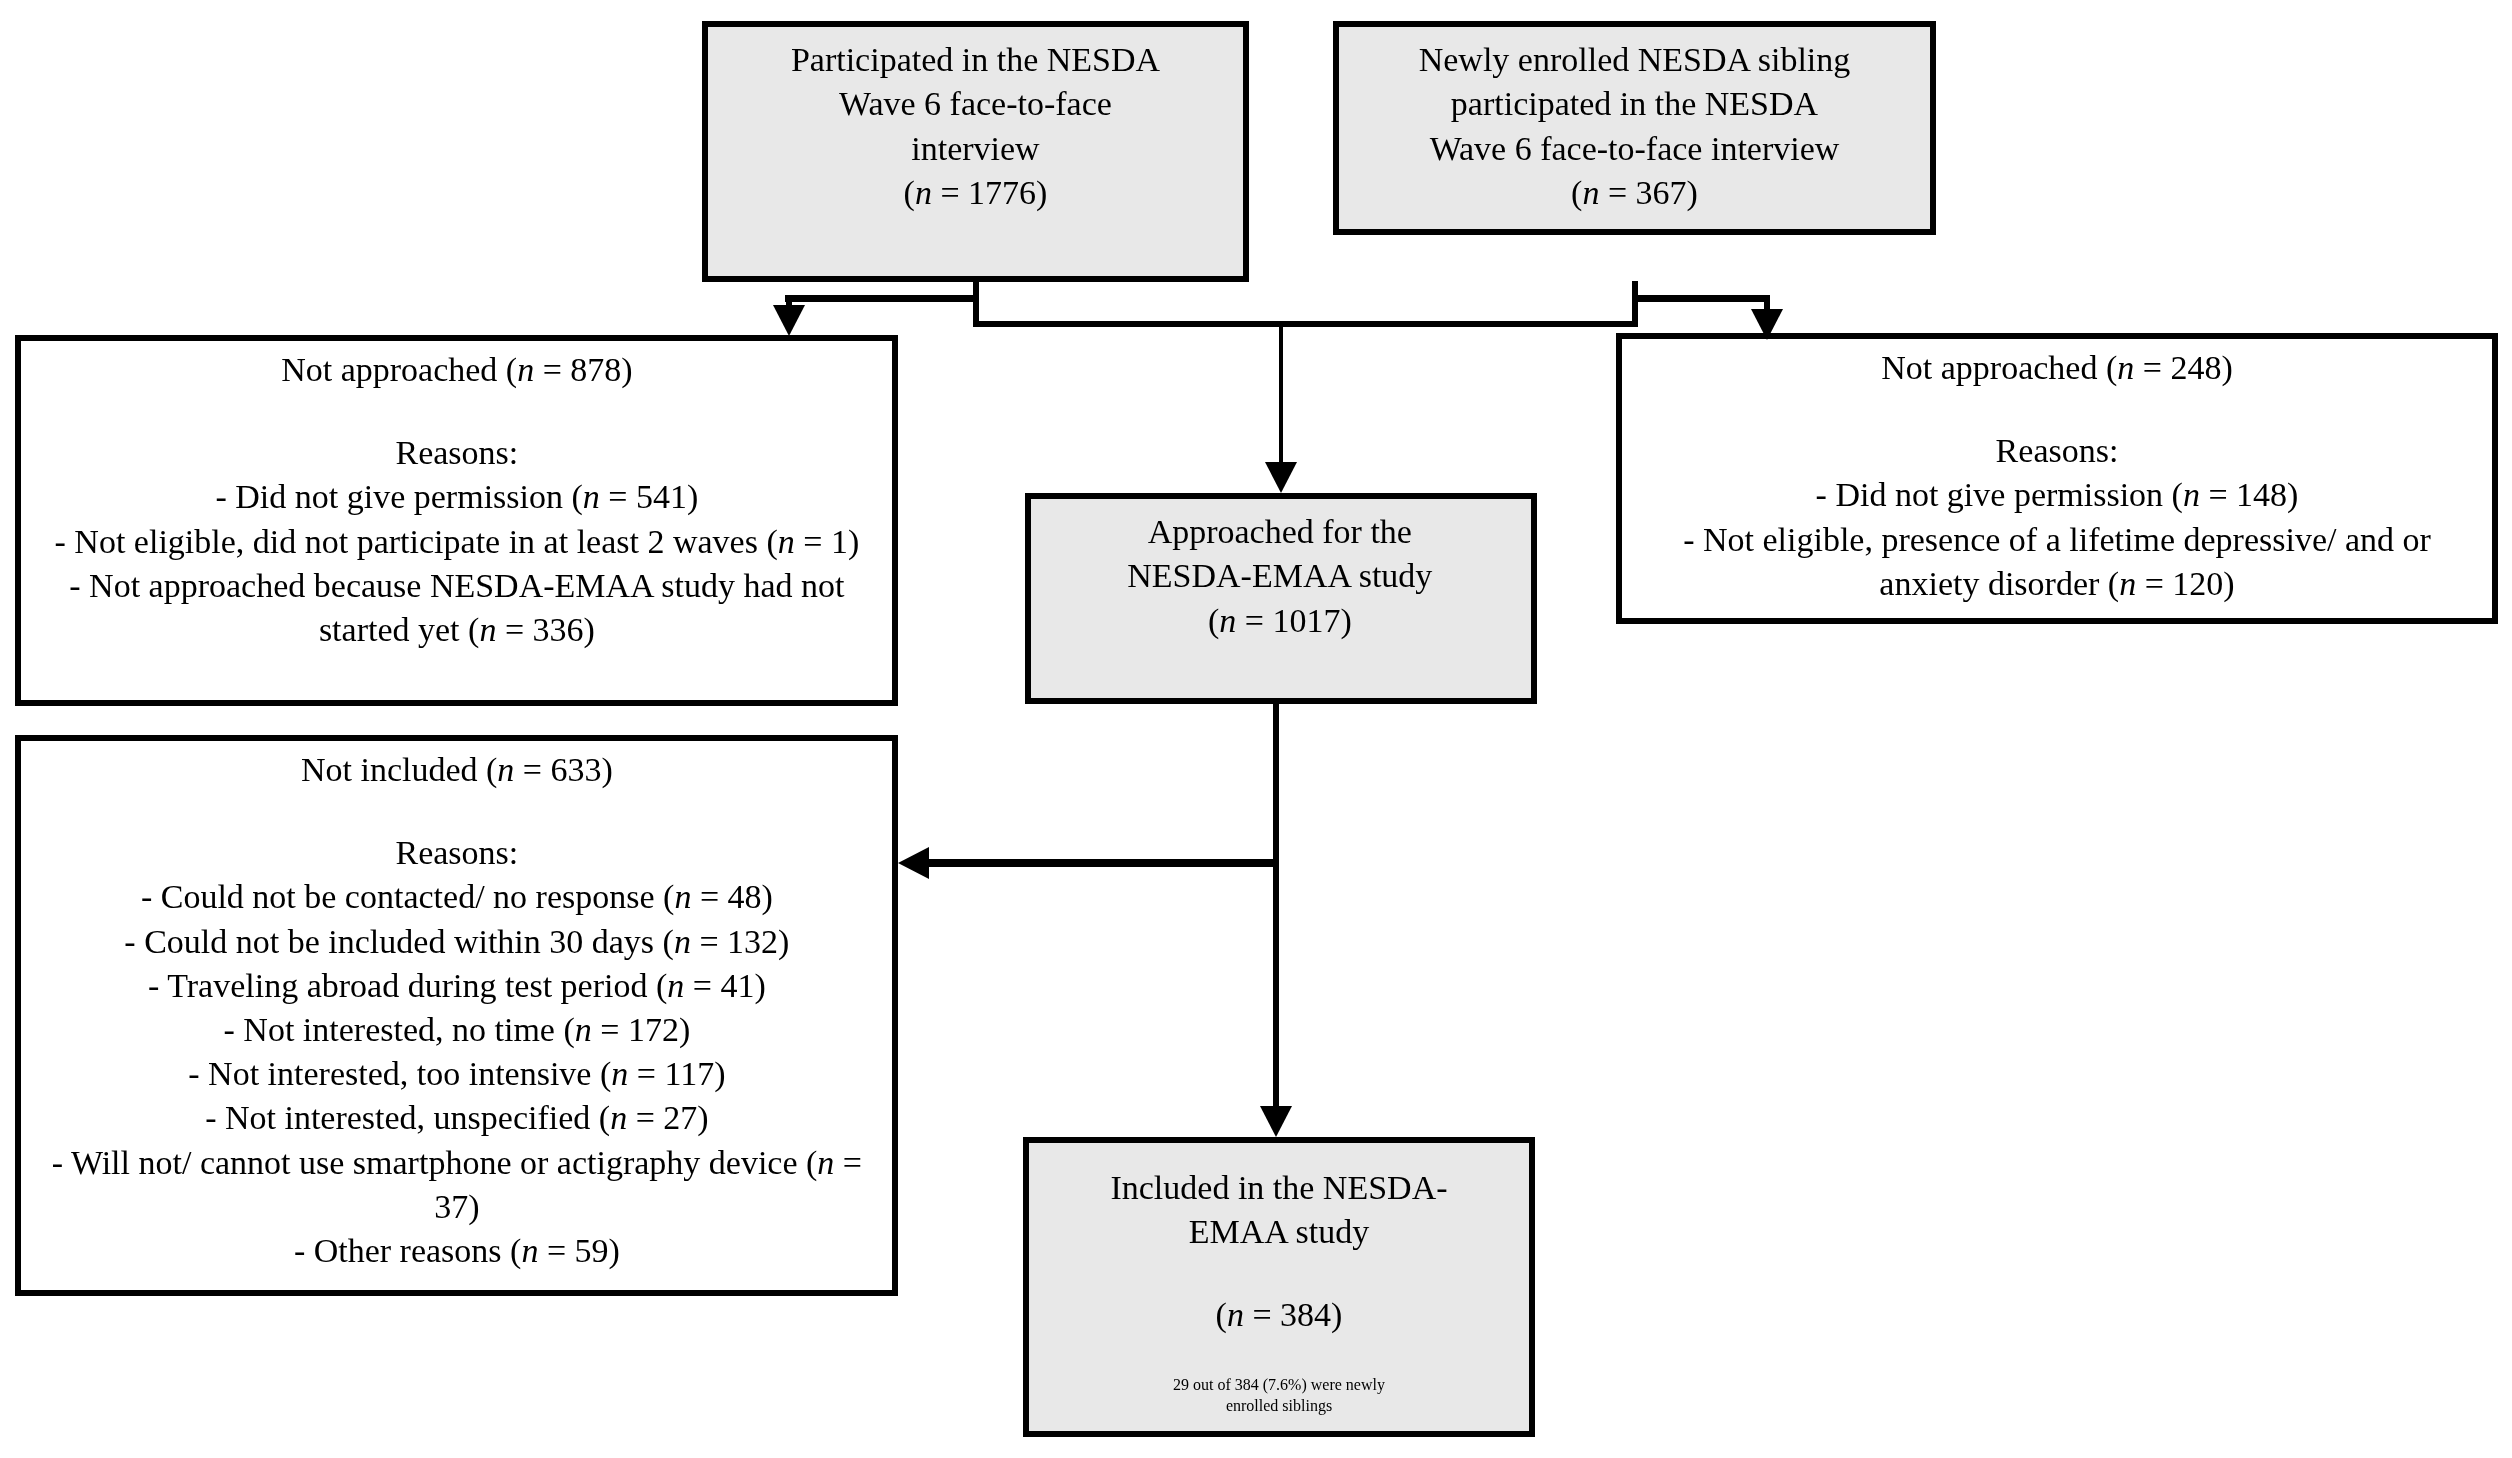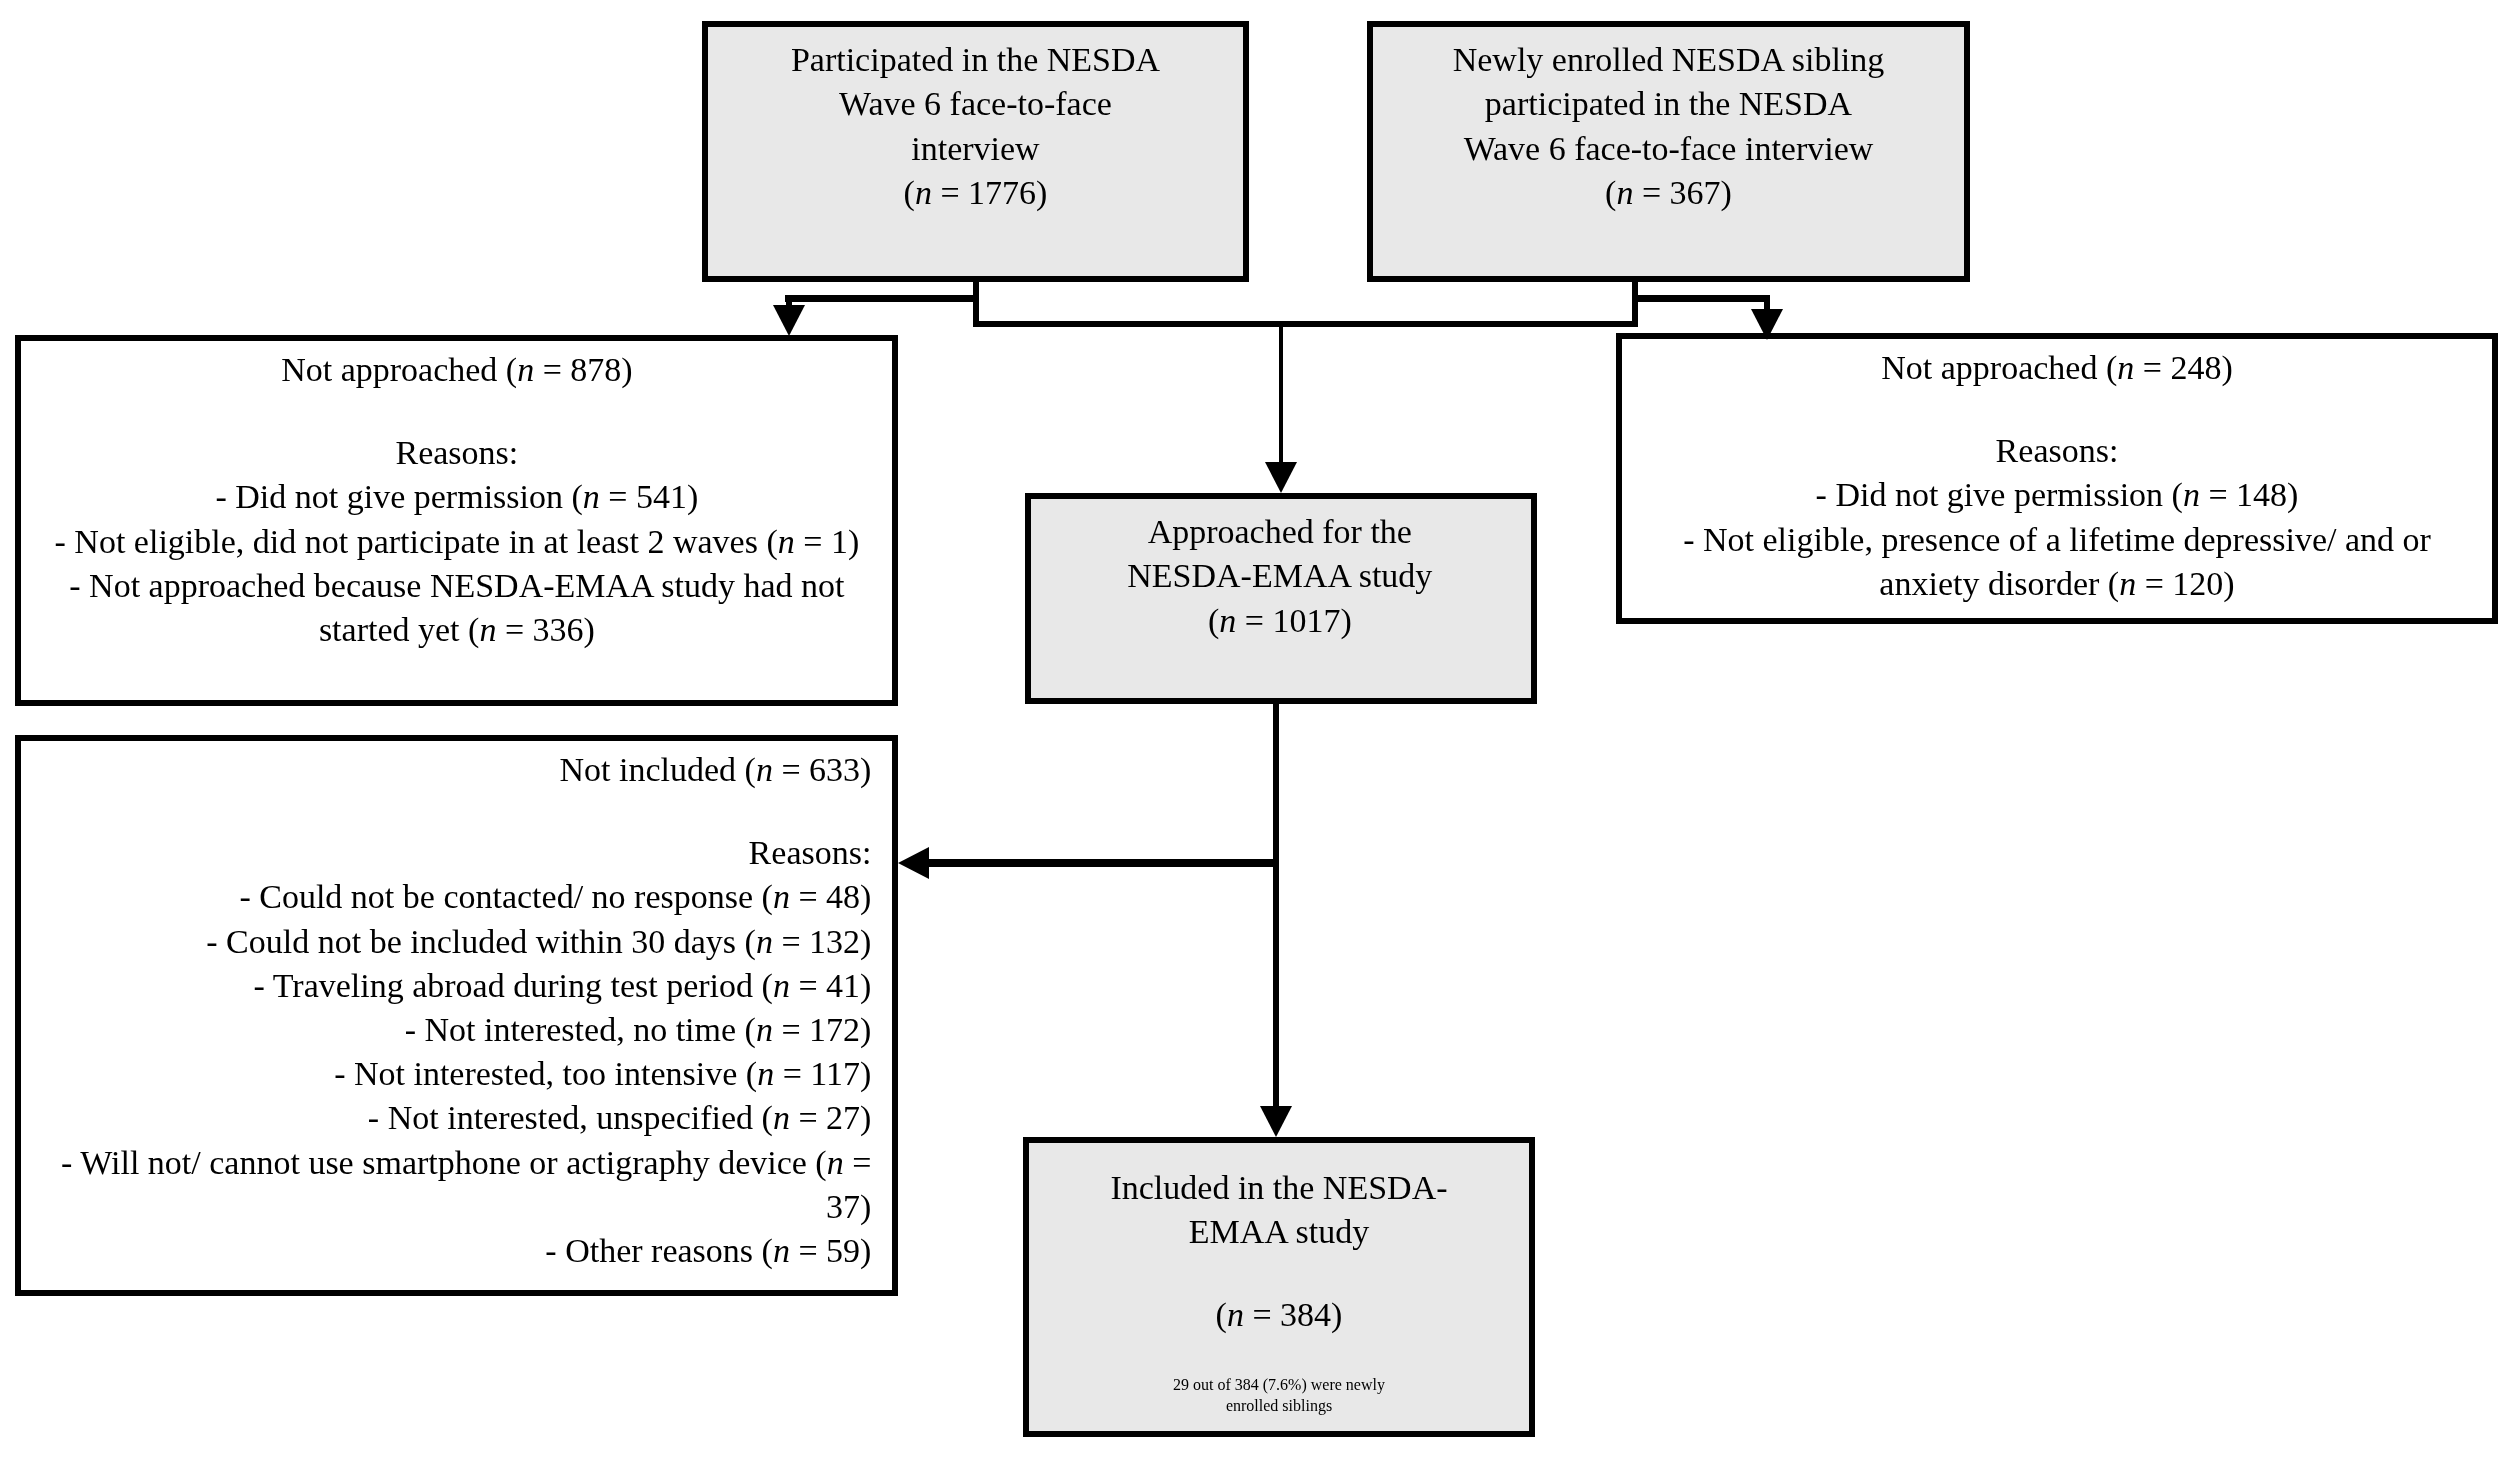--- a/index.html
+++ b/index.html
@@ -48,21 +48,21 @@
 </head>
 <body>
 
 <div class="stage">
 
   <div class="box gray col" style="left:702px;top:21px;width:547px;height:261px;">
     <div>Participated in the NESDA<br>Wave 6 face-to-face<br>interview</div>
     <div>(<i>n</i> = 1776)</div>
   </div>
 
-  <div class="box gray col" style="left:1333px;top:21px;width:603px;height:261px;margin-left:34px;">
+  <div class="box gray col" style="left:1333px;top:21px;width:603px;height:214px;">
     <div>Newly enrolled NESDA sibling<br>participated in the NESDA<br>Wave 6 face-to-face interview</div>
     <div>(<i>n</i> = 367)</div>
   </div>
 
   <div class="box white rbox" style="left:15.4px;top:335px;width:883px;height:371px;">
     <div class="bheader">Not approached (<i>n</i> = 878)</div>
     <div>Reasons:</div>
     <div>
         <div class="reason">- Did not give permission (<i>n</i> = 541)</div>
         <div class="reason">- Not eligible, did not participate in at least 2 waves (<i>n</i> = 1)</div>
@@ -77,21 +77,21 @@
         <div class="reason">- Did not give permission (<i>n</i> = 148)</div>
         <div class="reason">- Not eligible, presence of a lifetime depressive/ and or anxiety disorder (<i>n</i> = 120)</div>
       </div>
   </div>
 
   <div class="box gray col" style="left:1025px;top:493px;width:512px;height:211px;padding-bottom:28px;padding-left:6px;">
     <div>Approached for the<br>NESDA-EMAA study</div>
     <div>(<i>n</i> = 1017)</div>
   </div>
 
-  <div class="box white rbox" style="left:15.4px;top:735px;width:883px;height:561px;text-align:right;">
+  <div class="box white rbox" style="left:15.4px;top:735px;width:883px;height:561px;">
     <div class="bheader">Not included (<i>n</i> = 633)</div>
     <div>Reasons:</div>
     <div>
         <div class="reason">- Could not be contacted/ no response (<i>n</i> = 48)</div>
         <div class="reason">- Could not be included within 30 days (<i>n</i> = 132)</div>
         <div class="reason">- Traveling abroad during test period (<i>n</i> = 41)</div>
         <div class="reason">- Not interested, no time (<i>n</i> = 172)</div>
         <div class="reason">- Not interested, too intensive (<i>n</i> = 117)</div>
         <div class="reason">- Not interested, unspecified (<i>n</i> = 27)</div>
         <div class="reason">- Will not/ cannot use smartphone or actigraphy device (<i>n</i> = 37)</div>

